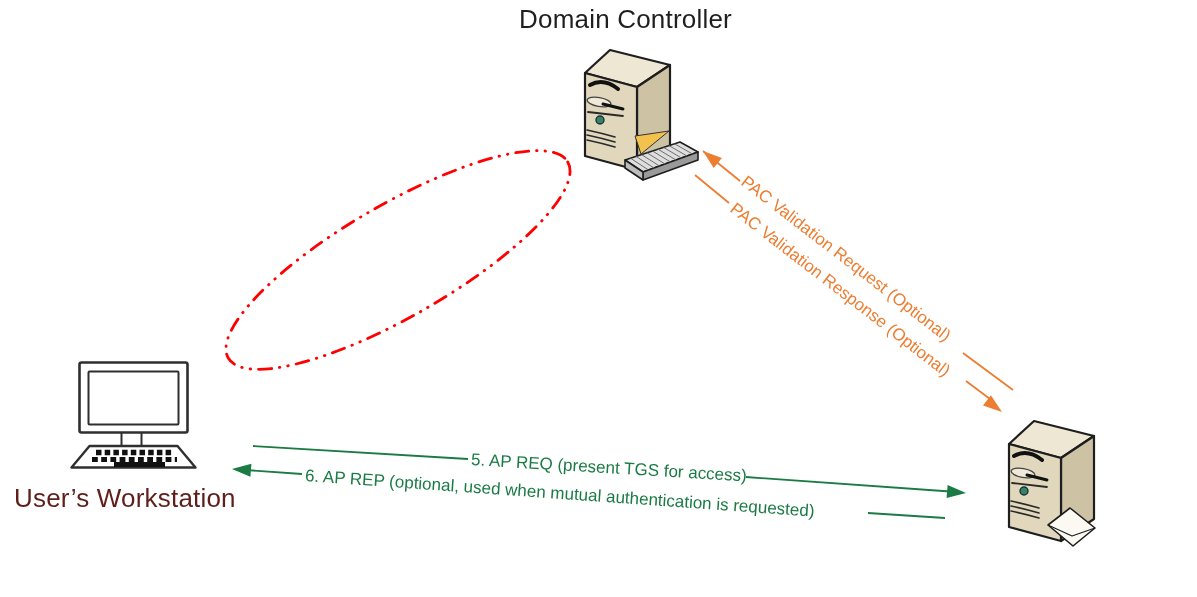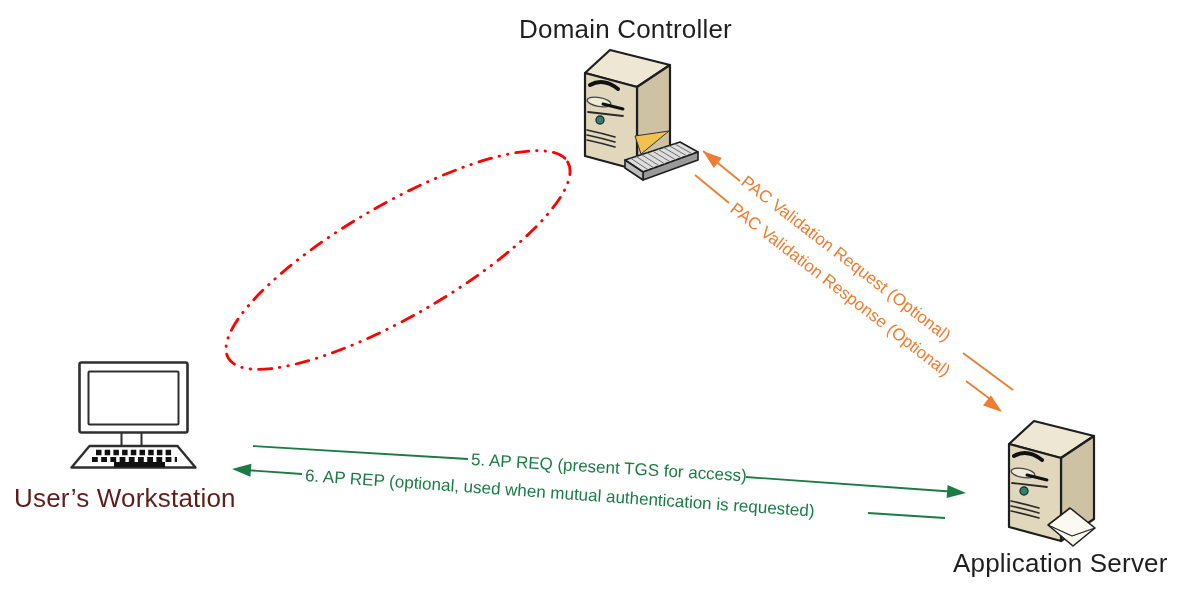--- a/index.html
+++ b/index.html
@@ -118,25 +118,24 @@
       <polygon points="966,493 946.6,498.1 947.6,485.1" stroke="none"></polygon>
     </g>
 
     <g stroke="#1A7B44" fill="#1A7B44" stroke-width="1.8">
       <line x1="236" y1="469.3" x2="302" y2="474"></line>
       <line x1="868" y1="513" x2="945" y2="518"></line>
       <polygon points="232,469 251.4,463.8 250.4,476.8" stroke="none"></polygon>
     </g>
   </svg>
 
-  <div class="node-label" style="left:519px;top:14px;">Domain Controller</div>
+  <div class="node-label" style="left:519px;top:4px;">Domain Controller</div>
 
   <div class="node-label ws-label" style="left:14px;top:483px;text-align:right;">User’s Workstation</div>
 
-  <div class="node-label" style="left:953px;top:548px;">Application Server</div>
 
   <div class="conn-label orange-text rot-38" style="left:743px;top:169px;">PAC Validation Request (Optional)</div>
 
   <div class="conn-label orange-text rot-38" style="left:732px;top:196px;">PAC Validation Response (Optional)</div>
 
   <div class="conn-label green-text rot-3" style="left:471px;top:449px;">5. AP REQ (present TGS for access)</div>
 
   <div class="conn-label green-text rot-4" style="left:305px;top:465px;">6. AP REP (optional, used when mutual authentication is requested)</div>
 
 </div>

